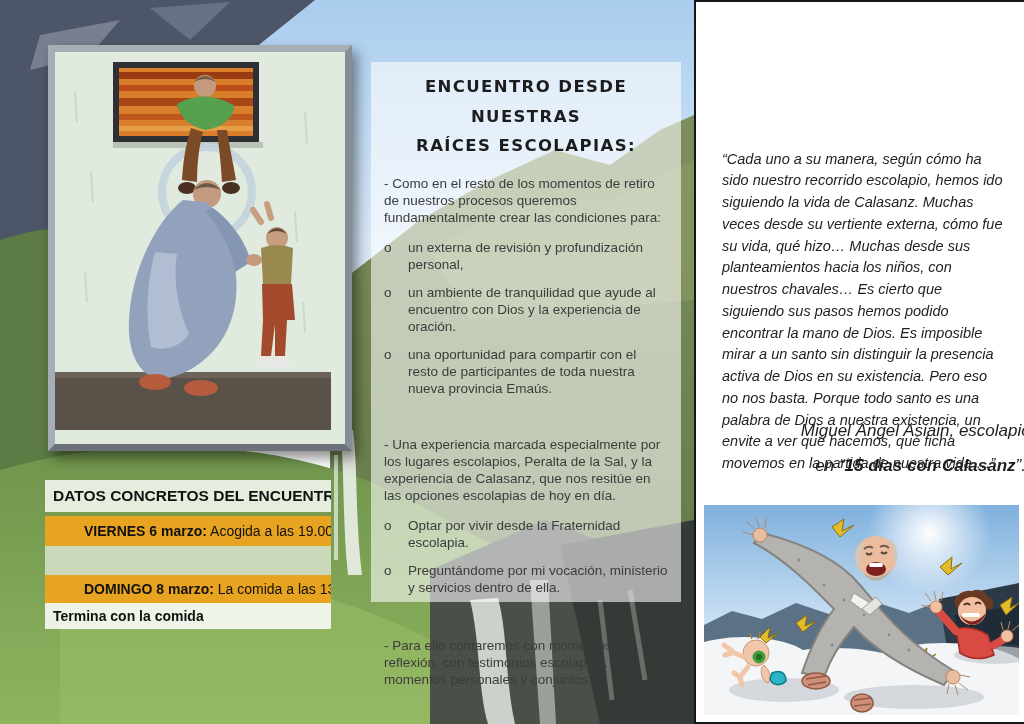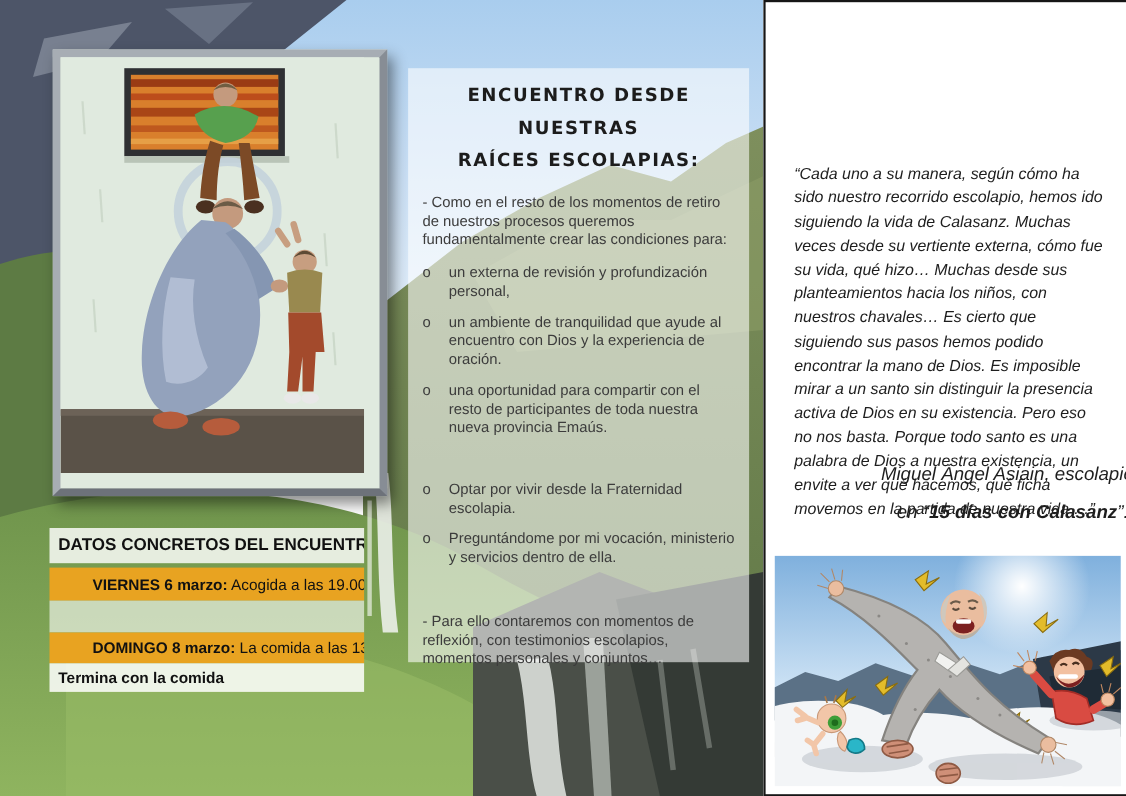--- a/index.html
+++ b/index.html
@@ -169,20 +169,21 @@
       <div class="bullet">
         <span class="bm">o</span>
         <span>un ambiente de tranquilidad que ayude al encuentro con Dios y la experiencia de oración.</span>
       </div>
       <div class="bullet">
         <span class="bm">o</span>
         <span>una oportunidad para compartir con el resto de participantes de toda nuestra nueva provincia Emaús.</span>
       </div>
 
       <div class="spacer28"></div>
+      <p class="para">-  Una experiencia marcada especialmente por los lugares escolapios, Peralta de la Sal, y la experiencia de Calasanz, que nos resitúe en las opciones escolapias de hoy en día.</p>
 
       <div class="bullet">
         <span class="bm">o</span>
         <span>Optar por  vivir desde la Fraternidad escolapia.</span>
       </div>
       <div class="bullet">
         <span class="bm">o</span>
         <span>Preguntándome por mi vocación, ministerio y servicios dentro de ella.</span>
       </div>
 

